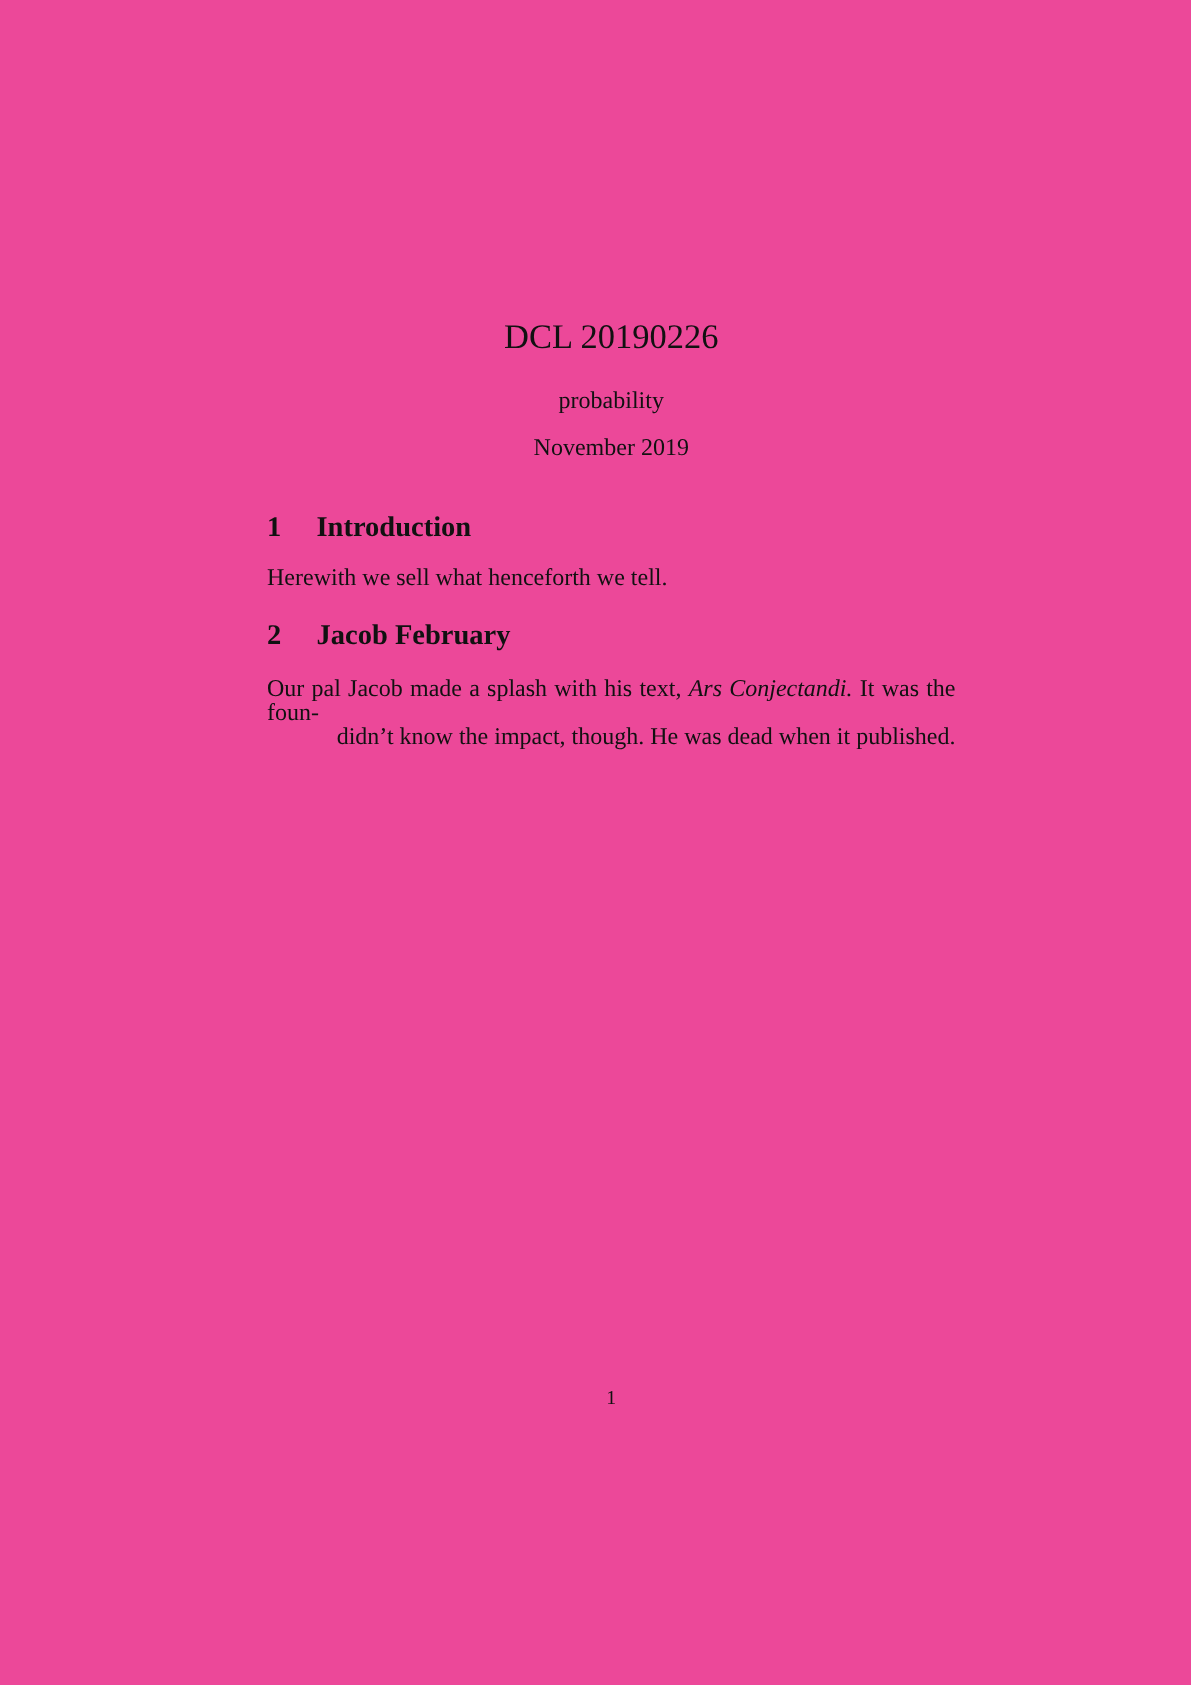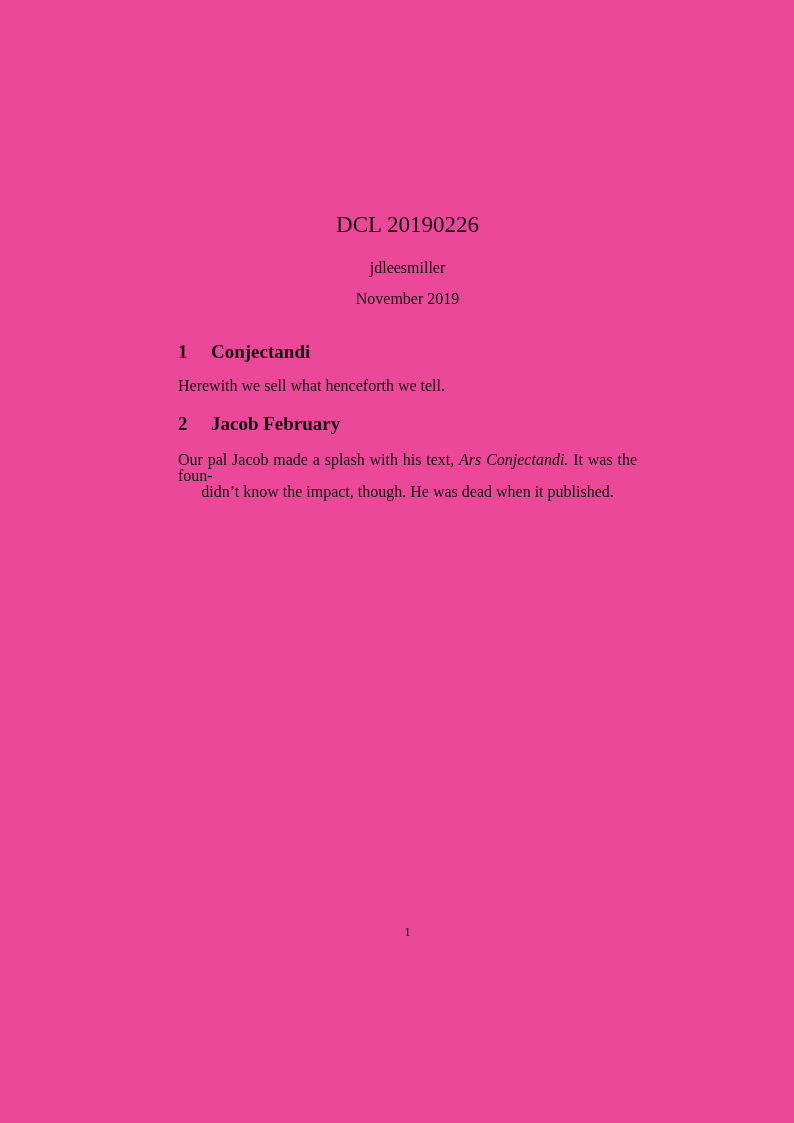--- a/index.html
+++ b/index.html
@@ -56,42 +56,42 @@
     line-height: 16px;
     text-align: left;
   }
   .sec1-body { top: 378px; }
   .sec2-body { top: 452px; }
   .jline {
     text-align: justify;
     text-align-last: justify;
   }
   .lline {
-    text-align: center;
+    text-align: right;
   }
   .it { font-style: italic; }
   .page-number {
     top: 924px;
     font-size: 13.2px;
     line-height: 16px;
     text-align: center;
   }
 </style>
 </head>
 <body>
 
 <div class="page">
 
   <div class="abs doc-title">DCL 20190226</div>
 
-  <div class="abs doc-author">jdleesmiller</div>
+  <div class="abs doc-author">probability</div>
 
   <div class="abs doc-date">November 2019</div>
 
-  <div class="abs sec-heading sec1-heading"><span class="sec-num">1</span><span>Conjectandi</span></div>
+  <div class="abs sec-heading sec1-heading"><span class="sec-num">1</span><span>Introduction</span></div>
 
   <div class="abs body-text sec1-body">Herewith we sell what henceforth we tell.</div>
 
   <div class="abs sec-heading sec2-heading"><span class="sec-num">2</span><span>Jacob February</span></div>
 
   <div class="abs body-text sec2-body">
     <div class="jline"><span>Our pal Jacob made a splash with his text, </span><span class="it">Ars Conjectandi.</span><span> It was the foun-</span></div>
     <div class="lline">didn’t know the impact, though. He was dead when it published.</div>
   </div>
 

